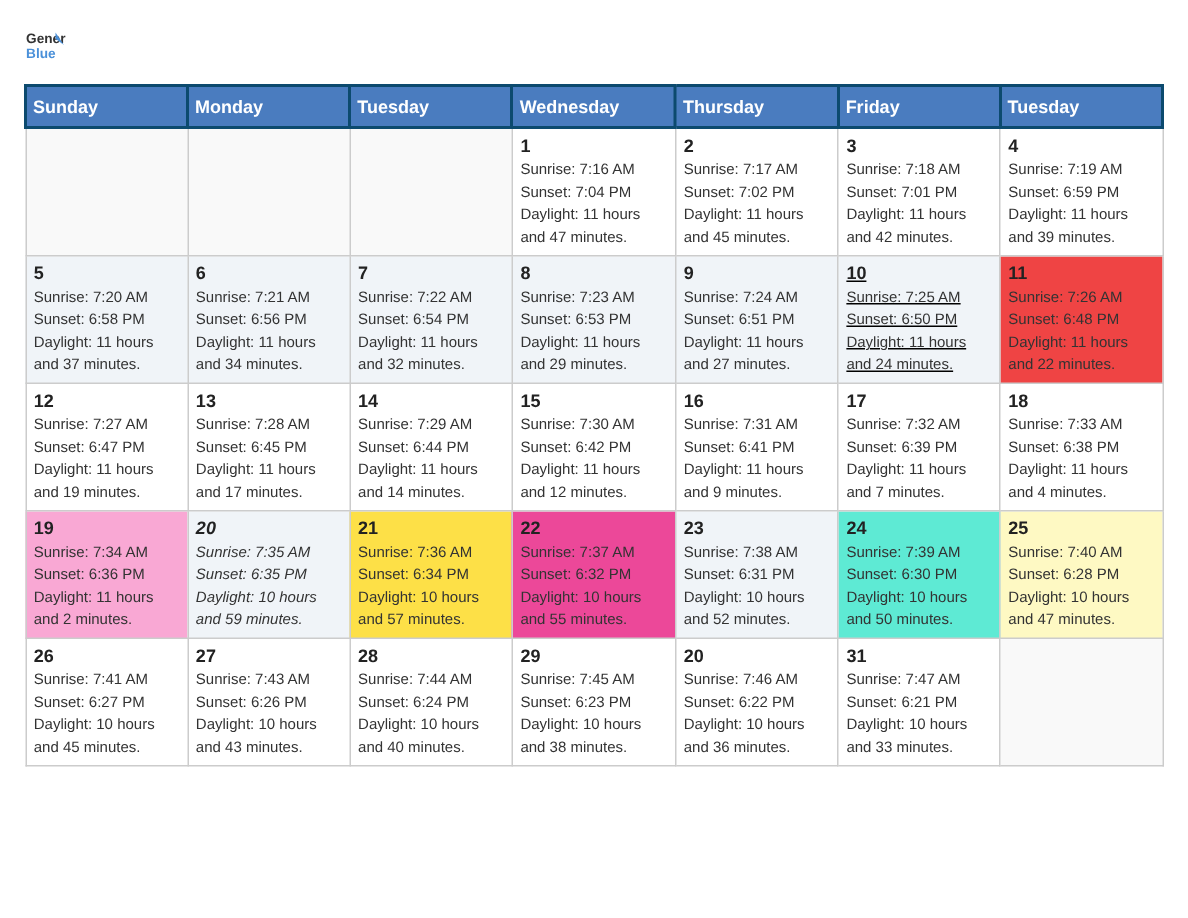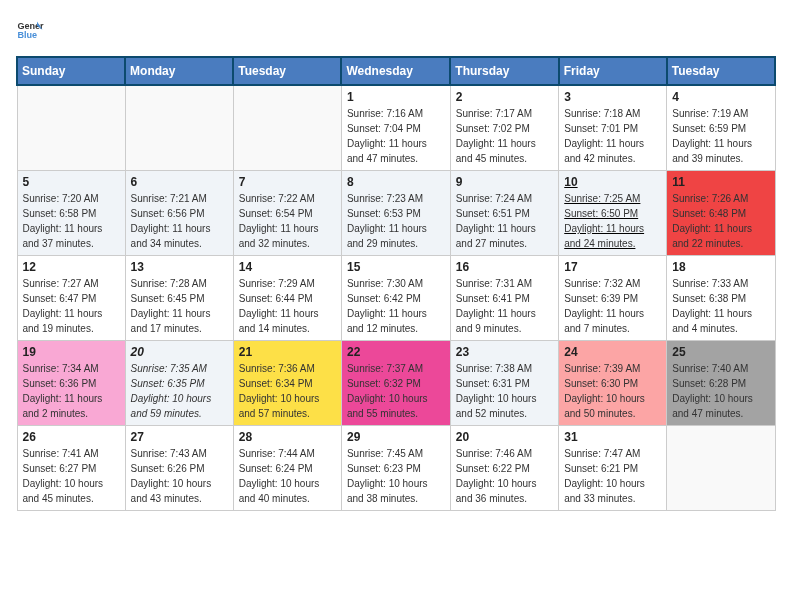--- a/index.html
+++ b/index.html
@@ -206,25 +206,25 @@
           <div class="day-info">Sunrise: 7:36 AM<br>Sunset: 6:34 PM<br>Daylight: 10 hours and 57 minutes.</div>
         </td>
         <td style="background: #ec4899;">
           <div class="day-num">22</div>
           <div class="day-info">Sunrise: 7:37 AM<br>Sunset: 6:32 PM<br>Daylight: 10 hours and 55 minutes.</div>
         </td>
         <td style="background: rgb(240, 244, 248);">
           <div class="day-num">23</div>
           <div class="day-info">Sunrise: 7:38 AM<br>Sunset: 6:31 PM<br>Daylight: 10 hours and 52 minutes.</div>
         </td>
-        <td style="background: #fca5a5;">
+        <td style="background: #5eead4;">
           <div class="day-num">24</div>
           <div class="day-info">Sunrise: 7:39 AM<br>Sunset: 6:30 PM<br>Daylight: 10 hours and 50 minutes.</div>
         </td>
-        <td style="background: #a3a3a3;">
+        <td style="background: #fef9c3;">
           <div class="day-num">25</div>
           <div class="day-info">Sunrise: 7:40 AM<br>Sunset: 6:28 PM<br>Daylight: 10 hours and 47 minutes.</div>
         </td>
       </tr>
       <tr>
         <td>
           <div class="day-num">26</div>
           <div class="day-info">Sunrise: 7:41 AM<br>Sunset: 6:27 PM<br>Daylight: 10 hours and 45 minutes.</div>
         </td>
         <td>

